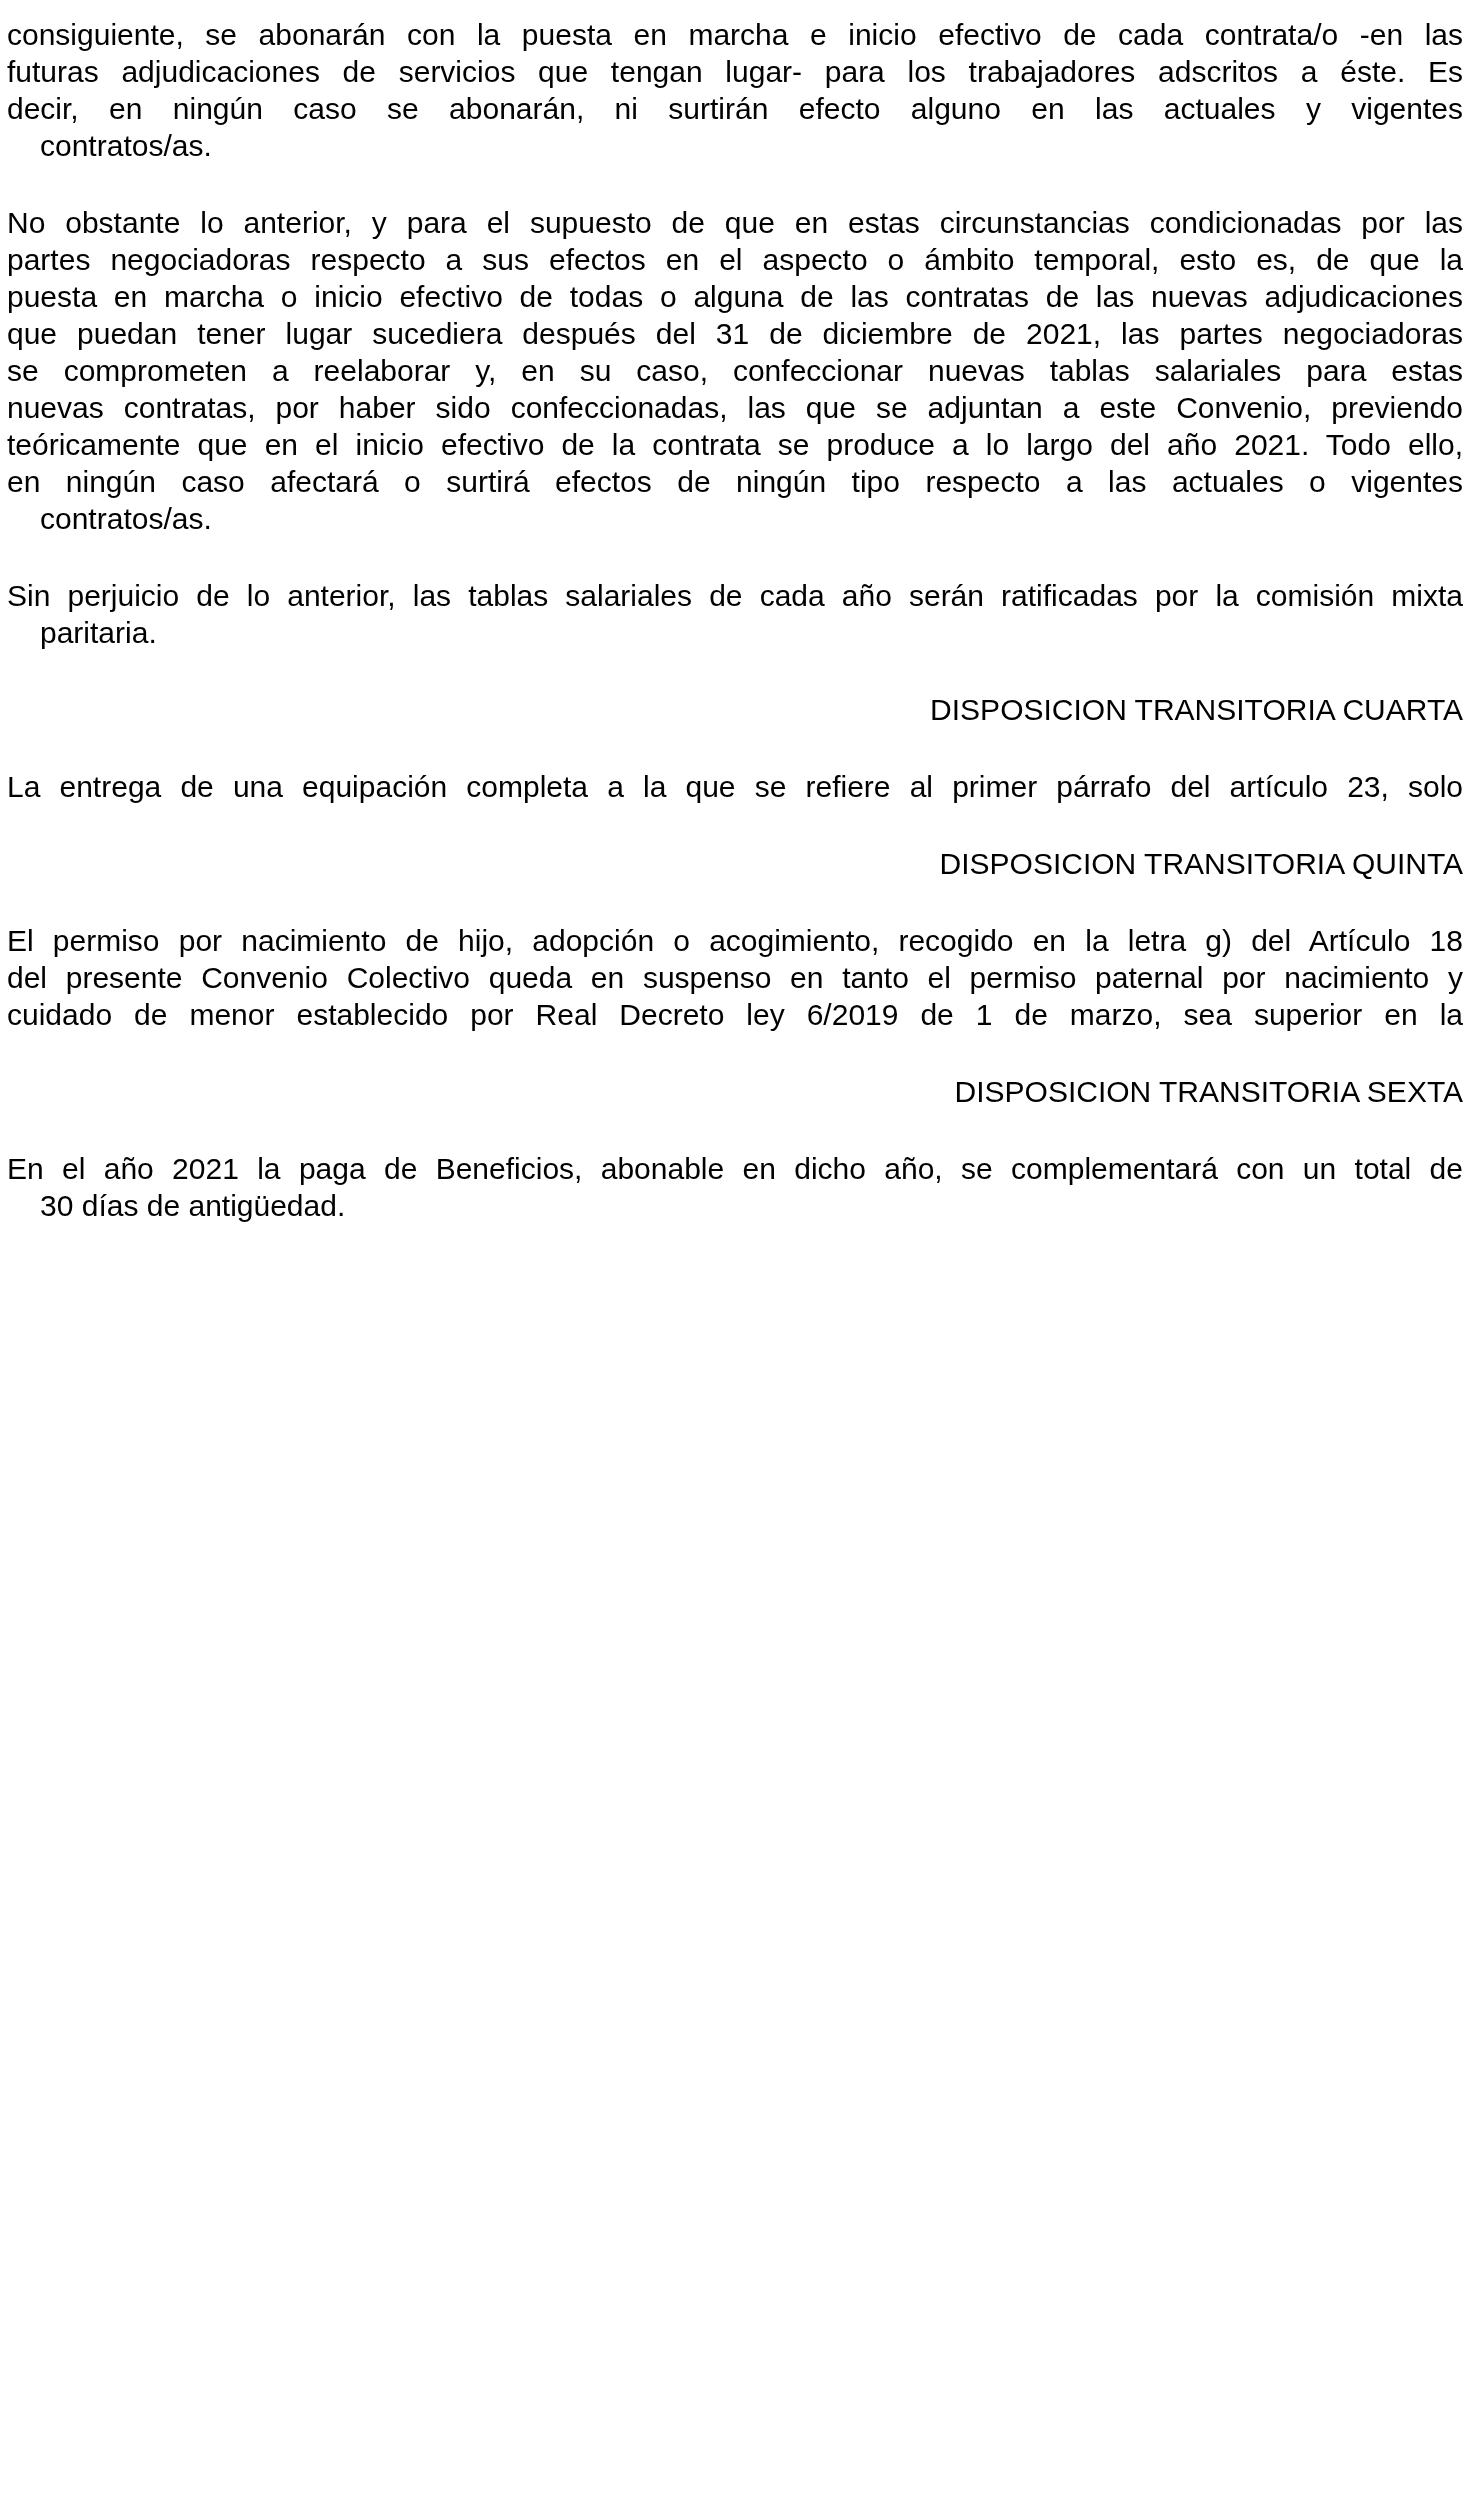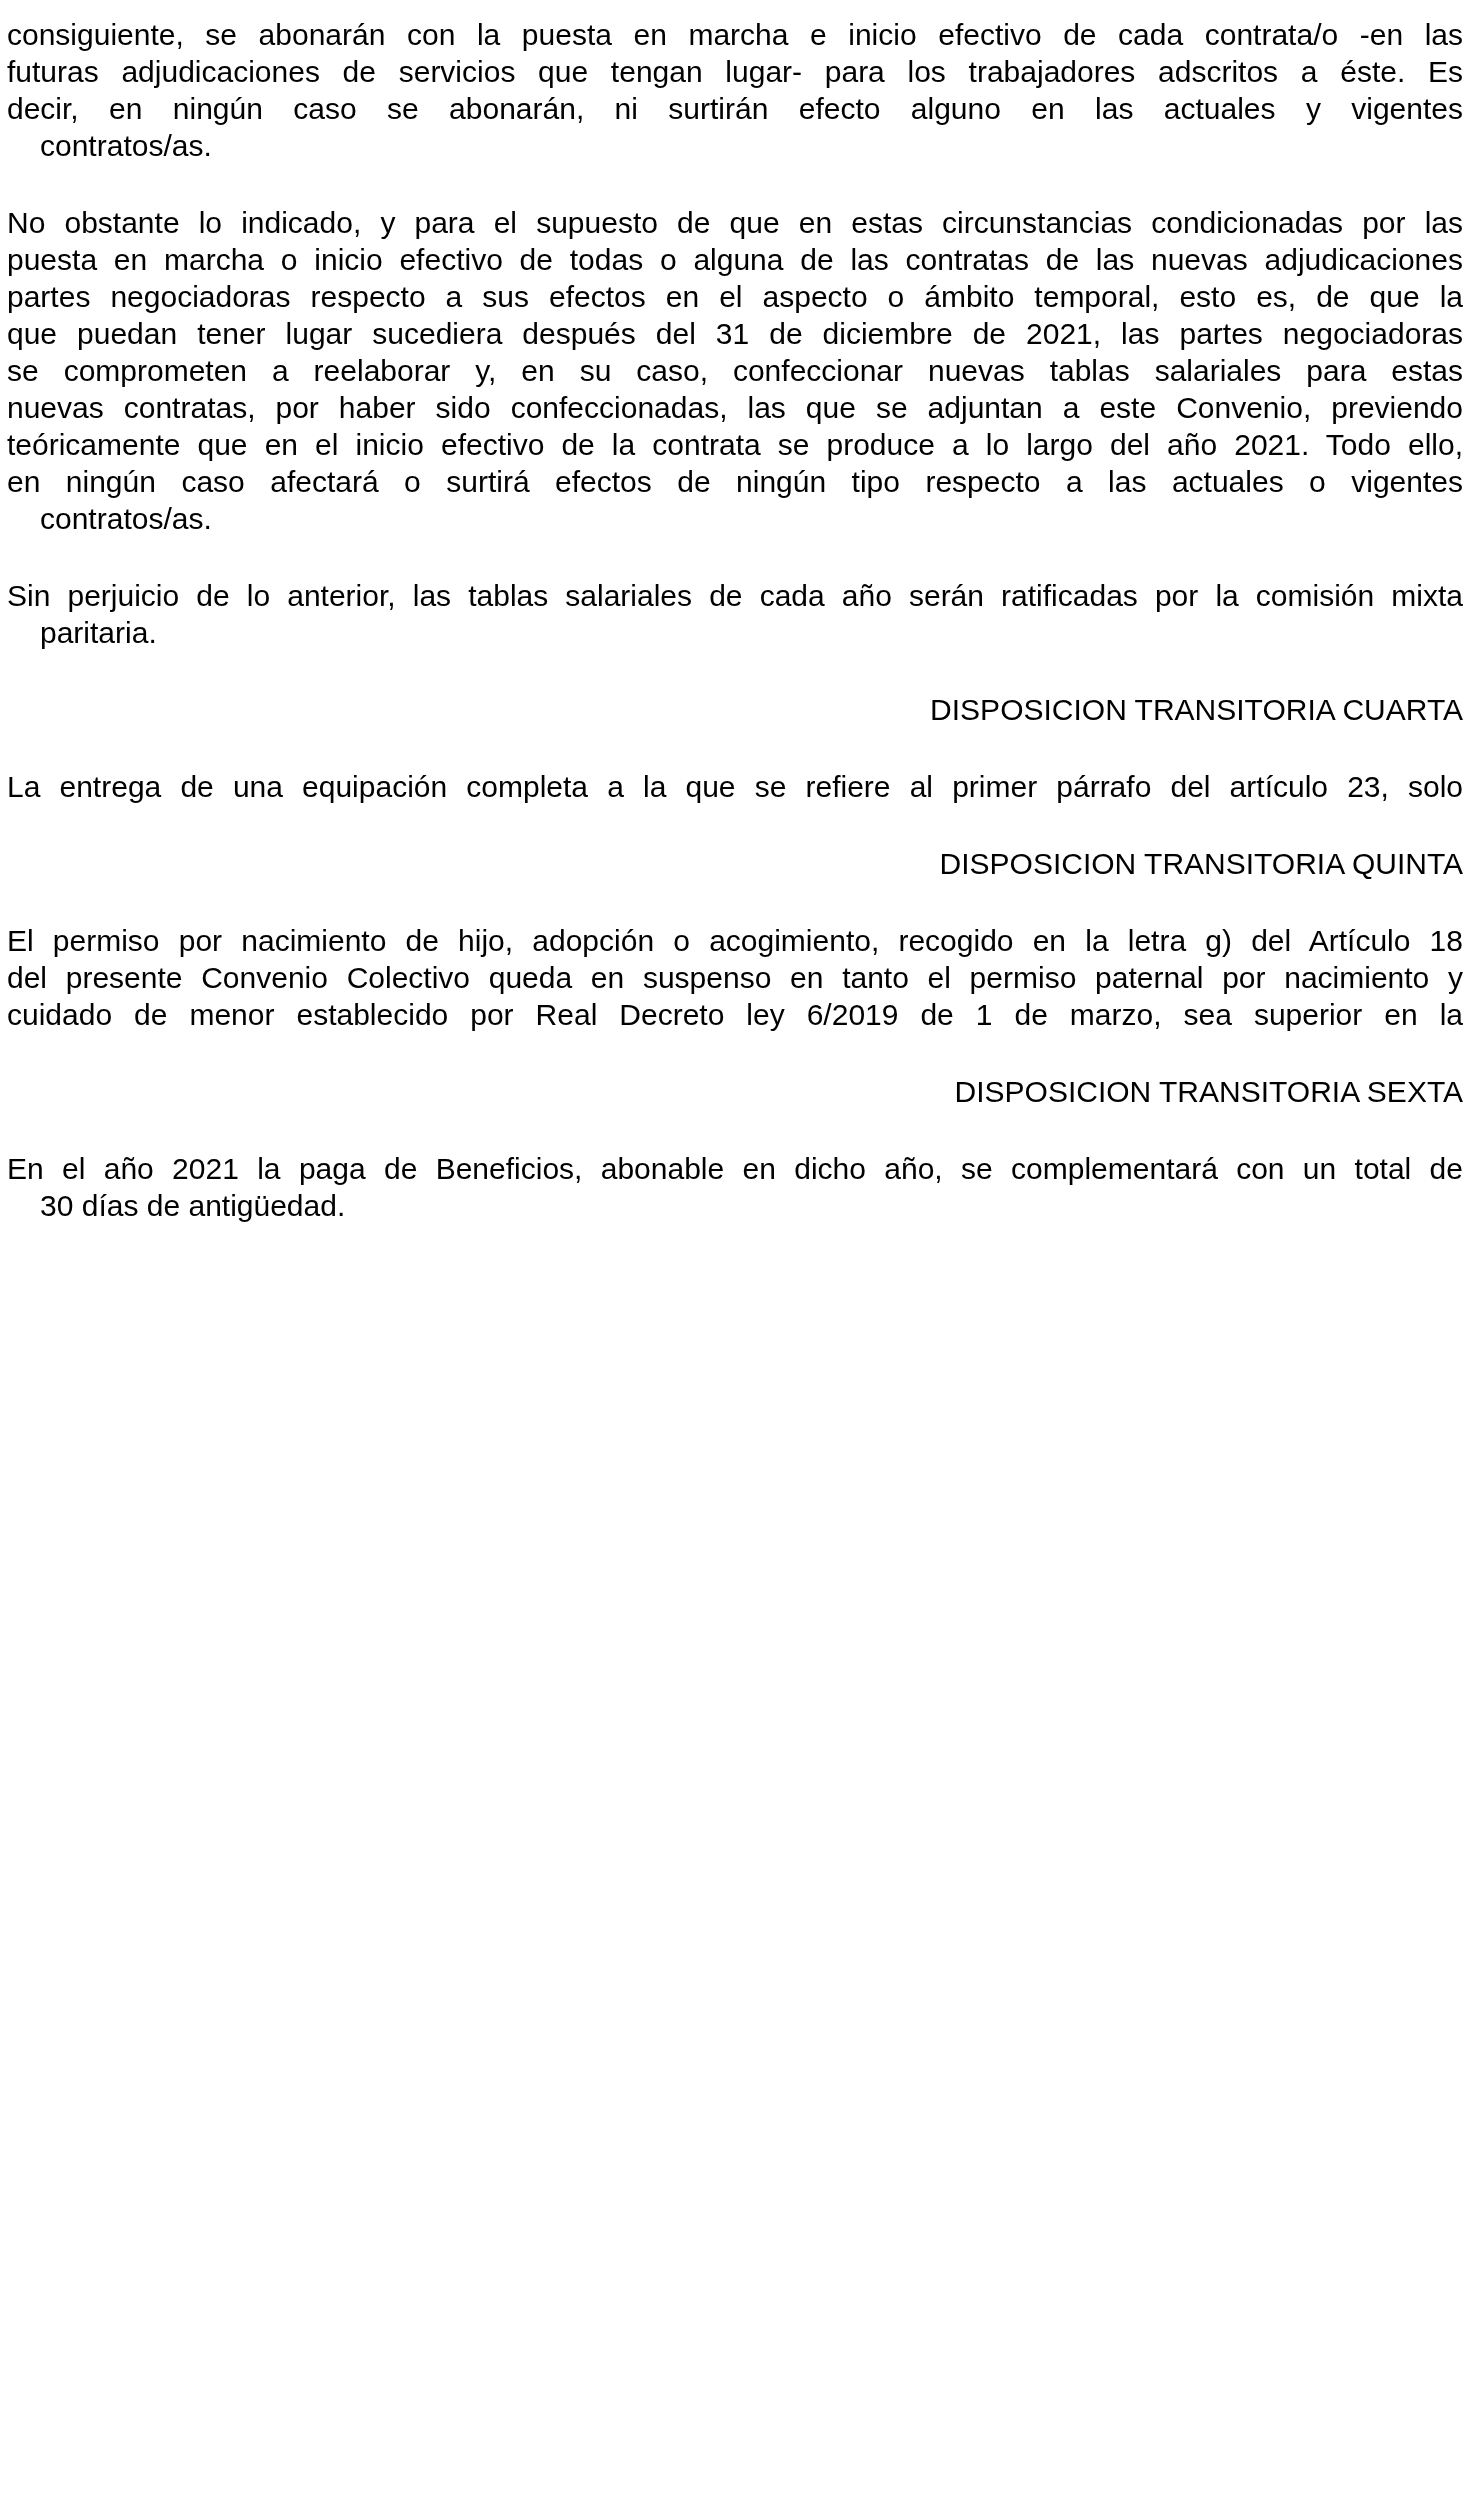--- a/index.html
+++ b/index.html
@@ -43,23 +43,23 @@
 
 <div class="page">
   <div id="doc-content" style="color: rgb(0, 0, 0);">
       <div class="paragraph">
         <div class="line">consiguiente, se abonarán con la puesta en marcha e inicio efectivo de cada contrata/o -en las</div>
         <div class="line">futuras adjudicaciones de servicios que tengan lugar- para los trabajadores adscritos a éste. Es</div>
         <div class="line">decir, en ningún caso se abonarán, ni surtirán efecto alguno en las actuales y vigentes</div>
         <div class="line last">contratos/as.</div>
       </div>
       <div class="paragraph">
-        <div class="line">No obstante lo indicado, y para el supuesto de que en estas circunstancias condicionadas por las</div>
+        <div class="line">No obstante lo anterior, y para el supuesto de que en estas circunstancias condicionadas por las</div>
+        <div class="line">partes negociadoras respecto a sus efectos en el aspecto o ámbito temporal, esto es, de que la</div>
         <div class="line">puesta en marcha o inicio efectivo de todas o alguna de las contratas de las nuevas adjudicaciones</div>
-        <div class="line">partes negociadoras respecto a sus efectos en el aspecto o ámbito temporal, esto es, de que la</div>
         <div class="line">que puedan tener lugar sucediera después del 31 de diciembre de 2021, las partes negociadoras</div>
         <div class="line">se comprometen a reelaborar y, en su caso, confeccionar nuevas tablas salariales para estas</div>
         <div class="line">nuevas contratas, por haber sido confeccionadas, las que se adjuntan a este Convenio, previendo</div>
         <div class="line">teóricamente que en el inicio efectivo de la contrata se produce a lo largo del año 2021. Todo ello,</div>
         <div class="line">en ningún caso afectará o surtirá efectos de ningún tipo respecto a las actuales o vigentes</div>
         <div class="line last">contratos/as.</div>
       </div>
       <div class="paragraph">
         <div class="line">Sin perjuicio de lo anterior, las tablas salariales de cada año serán ratificadas por la comisión mixta</div>
         <div class="line last">paritaria.</div>

